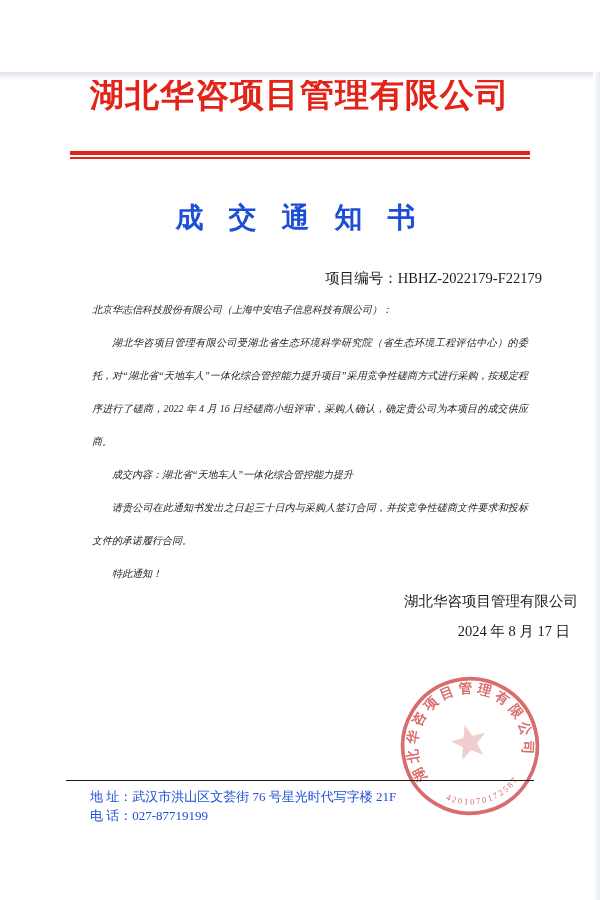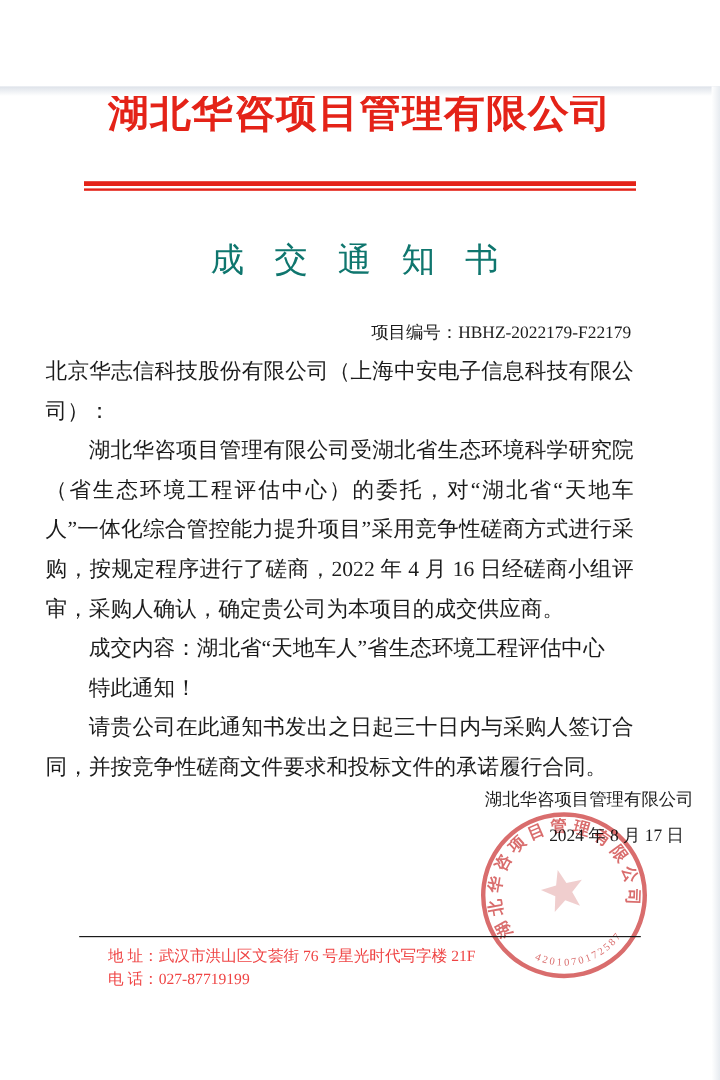--- a/index.html
+++ b/index.html
@@ -36,57 +36,58 @@
   }
   .rule { margin: 33px 70px 0 70px; }
   .rule-thick { height: 4px; background: #e42318; }
   .rule-thin  { height: 2px; margin-top: 2px; background: #e42318; }
 
   .doc-title {
     margin-top: 39px;
     text-align: center;
     font-size: 28px;
     line-height: 40px;
-    font-weight: normal;
+    font-weight: bold;
     letter-spacing: 9px;
-    color: #0f766e;
+    color: #1d4ed8;
   }
 
   .meta {
     margin-top: 25px;
     text-align: right;
-    padding-right: 74px;
+    padding-right: 58px;
     font-size: 14.5px;
     line-height: 30px;
   }
 
   .content {
-    margin: 0 72px 0 38px;
-    font-size: 18px;
+    margin: 0 72px 0 92px;
+    font-size: 10px;
     line-height: 33px;
     text-align: justify;
+    font-style: italic;
   }
   .content p.indent { text-indent: 2em; }
 
   .sig {
     margin-top: -4px;
     text-align: right;
     padding-right: 22px;
     font-size: 14.5px;
     line-height: 30px;
   }
   .sig .sig-date { padding-right: 8px; }
 
   .footer {
     position: absolute;
     left: 66px; top: 708px;
     width: 468px;
     font-size: 13px;
     line-height: 19px;
-    color: #ef4444;
+    color: #1d4ed8;
   }
   .footer-rule { height: 0; border-top: 1.6px solid #1a1a1a; margin-bottom: 6px; }
   .footer-row { padding-left: 24px; }
 
   .stamp {
     position: absolute;
     left: 394px; top: 598px;
     width: 152px; height: 152px;
     transform: rotate(-14deg);
     opacity: 0.8;
@@ -110,23 +111,23 @@
 
   <h2 class="doc-title">成 交 通 知 书</h2>
 
   <div class="meta">
     <div class="meta-line"><span>项目编号：</span><span>HBHZ-2022179-F22179</span></div>
   </div>
 
   <div class="content">
     <p class="recipient">北京华志信科技股份有限公司（上海中安电子信息科技有限公司）：</p>
     <p class="indent">湖北华咨项目管理有限公司受湖北省生态环境科学研究院（省生态环境工程评估中心）的委托，对“湖北省“天地车人”一体化综合管控能力提升项目”采用竞争性磋商方式进行采购，按规定程序进行了磋商，2022 年 4 月 16 日经磋商小组评审，采购人确认，确定贵公司为本项目的成交供应商。</p>
-    <p class="indent">成交内容：湖北省“天地车人”省生态环境工程评估中心</p>
+    <p class="indent">成交内容：湖北省“天地车人”一体化综合管控能力提升</p>
+    <p class="indent">请贵公司在此通知书发出之日起三十日内与采购人签订合同，并按竞争性磋商文件要求和投标文件的承诺履行合同。</p>
     <p class="indent">特此通知！</p>
-    <p class="indent">请贵公司在此通知书发出之日起三十日内与采购人签订合同，并按竞争性磋商文件要求和投标文件的承诺履行合同。</p>
   </div>
 
   <div class="sig">
     <div class="sig-company">湖北华咨项目管理有限公司</div>
     <div class="sig-date">2024 年 8 月 17 日</div>
   </div>
 
   <svg class="stamp" viewBox="0 0 140 140" xmlns="http://www.w3.org/2000/svg">
     <defs>
       <path id="sealTopArc" d="M 27.6,94.5 A 49,49 0 1 1 112.4,94.5" fill="none"></path>

